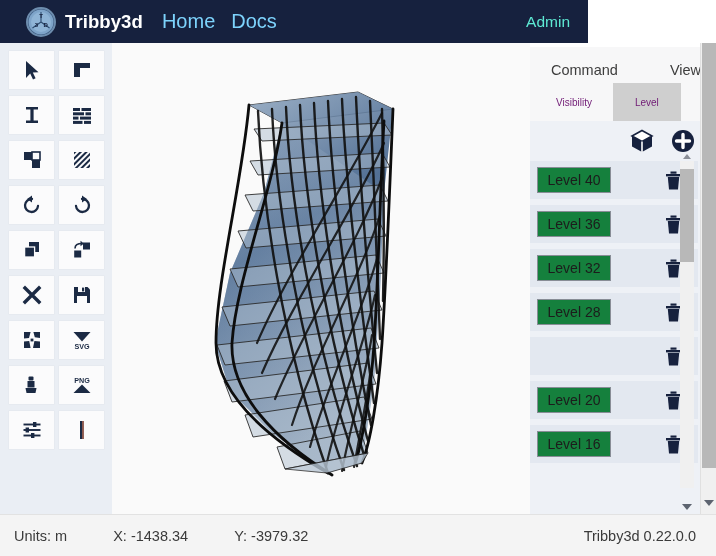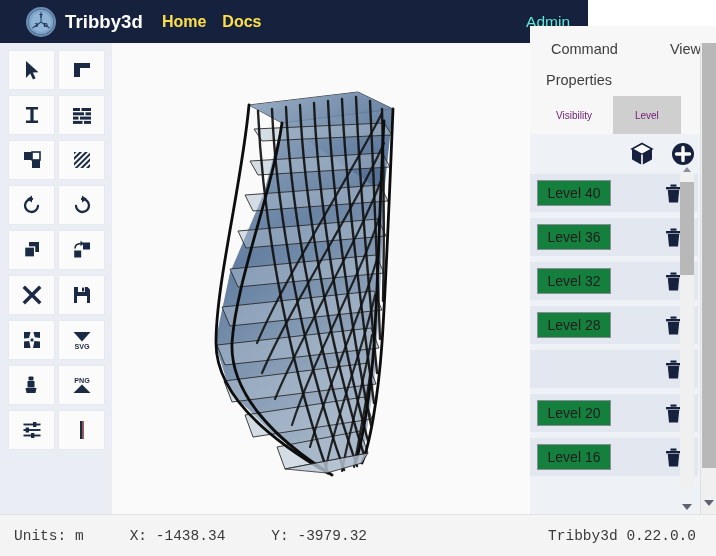--- a/index.html
+++ b/index.html
@@ -25,22 +25,22 @@
     border: 2px solid #6d8dae;
     position: relative; overflow: hidden;
     margin-right: 9px;
   }
   .brand-logo svg { display: block; }
   .brand-name {
     color: #ffffff; font-size: 18.5px; font-weight: bold;
     letter-spacing: .1px; margin-right: 19px;
   }
   .nav-link {
-    color: #fde047; font-size: 16px; margin-right: 16px;
-    text-decoration: none; cursor: pointer; font-weight: bold;
+    color: #7dd3fc; font-size: 20px; margin-right: 16px;
+    text-decoration: none; cursor: pointer;
   }
   .nav-right { margin-left: auto; color: #5eead4; font-size: 15.5px; cursor: pointer; }
 
   
   .toolbar {
     position: absolute; left: 0; top: 43px; width: 112px; bottom: 42px;
     background: #eaeef4;
     padding: 8px 0 0 0;
     overflow: hidden;
   }
@@ -61,21 +61,21 @@
   
   .viewport {
     position: absolute; left: 112px; top: 43px; right: 186px; bottom: 42px;
     background: #fafafa;
     overflow: hidden;
   }
   .viewport svg { display: block; }
 
   
   .right-panel {
-    position: absolute; right: 0; top: 26px; width: 186px; bottom: 42px;
+    position: absolute; right: 0; top: 47px; width: 186px; bottom: 42px;
     background: #f7f7f8;
     display: flex; flex-direction: column;
   }
   .rp-tabs-row {
     display: flex; align-items: center;
     padding: 10px 0 0 16px; height: 36px;
   }
   .rp-tab {
     font-size: 14.5px; color: #3d3d3d; cursor: pointer;
     padding: 3px 5px;
@@ -147,21 +147,21 @@
     position: absolute; left: 0; bottom: 4px; width: 16px; height: 14px;
     display: flex; align-items: center; justify-content: center; cursor: pointer;
   }
 
   
   .statusbar {
     position: absolute; left: 0; bottom: 0; width: 716px; height: 42px;
     background: #f4f4f4; border-top: 1px solid #e2e2e2;
     display: flex; align-items: center;
     padding: 0 20px 0 14px;
-    font-size: 14.5px; color: #3a3a3a; font-family: Liberation Mono, monospace;
+    font-size: 14.5px; color: #3a3a3a;
   }
   .sb-item { margin-right: 46px; }
   .sb-right { margin-left: auto; }
   .tri-down { width: 0; height: 0; border-left: 5px solid transparent;
     border-right: 5px solid transparent; border-top: 6px solid #5d6470; }
   .tri-up { width: 0; height: 0; border-left: 4px solid transparent;
     border-right: 4px solid transparent; border-bottom: 5px solid #8b8f98; }
 </style>
 </head>
 <body>
@@ -409,21 +409,20 @@
     </svg>
   </div>
 
   <div class="right-panel">
 
     <div class="rp-tabs-row">
       <div class="rp-tab">Command</div>
       <div class="rp-tab spaced">View</div>
     </div>
 
-    <div class="rp-section-label">Properties</div>
 
     <div class="rp-subtabs">
       <div class="rp-subtab">Visibility</div>
       <div class="rp-subtab active">Level</div>
     </div>
 
     <div class="level-pane">
 
       <div class="level-actions">
         <div class="icon-btn">

